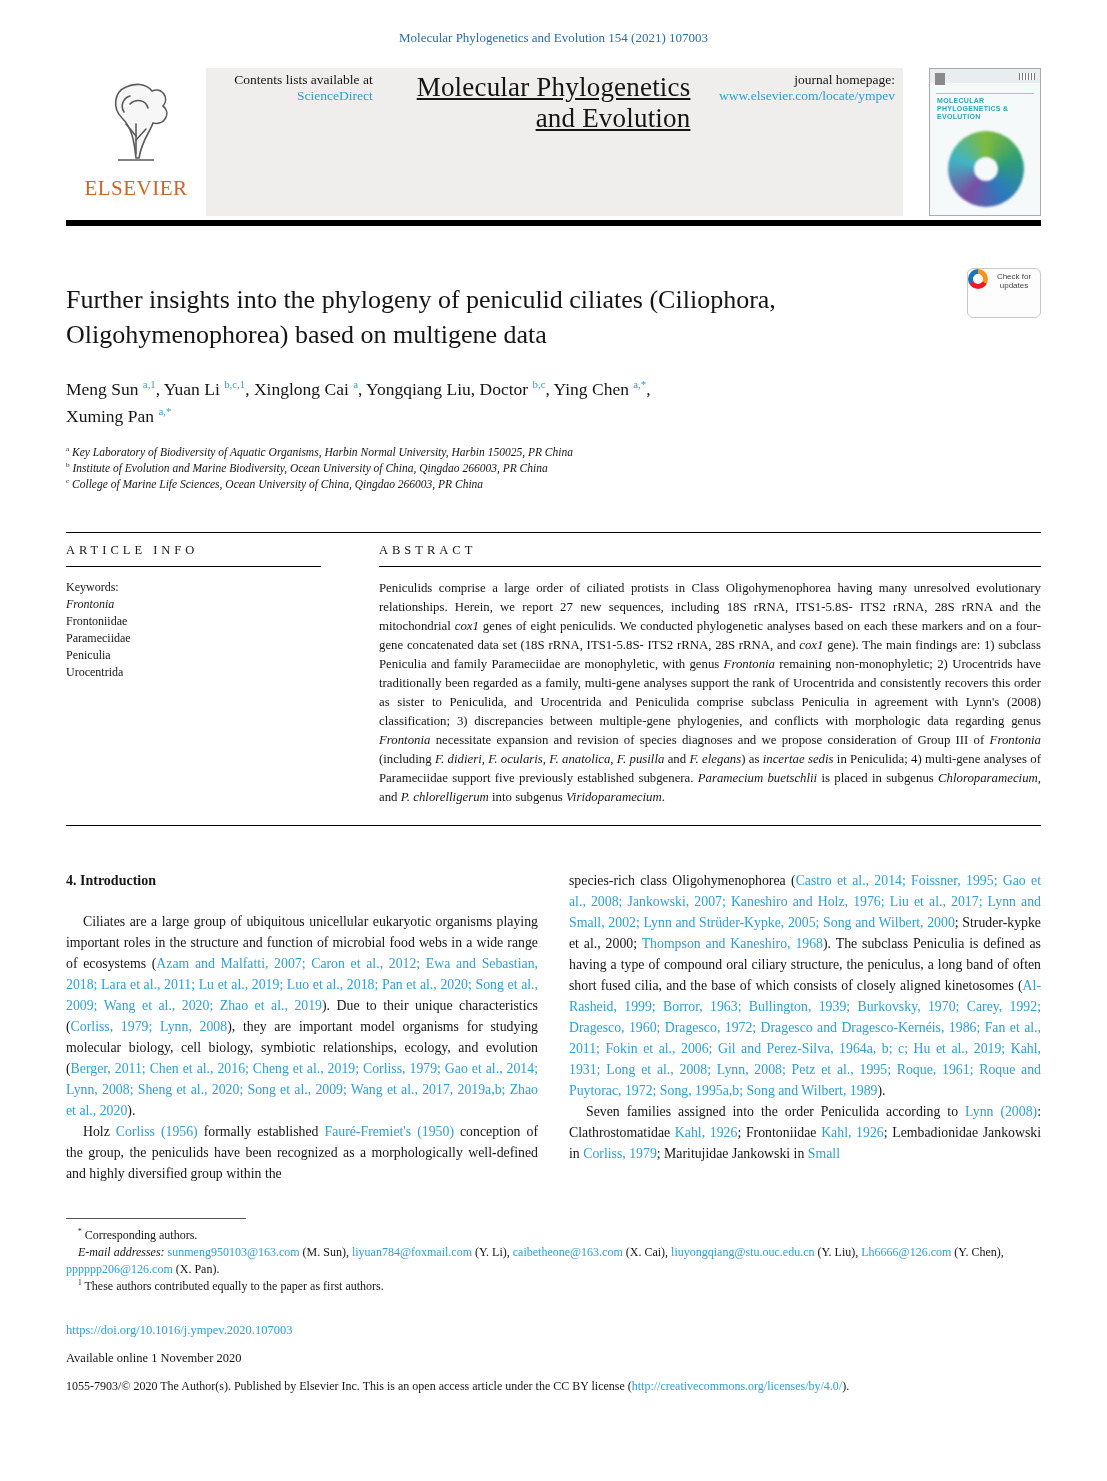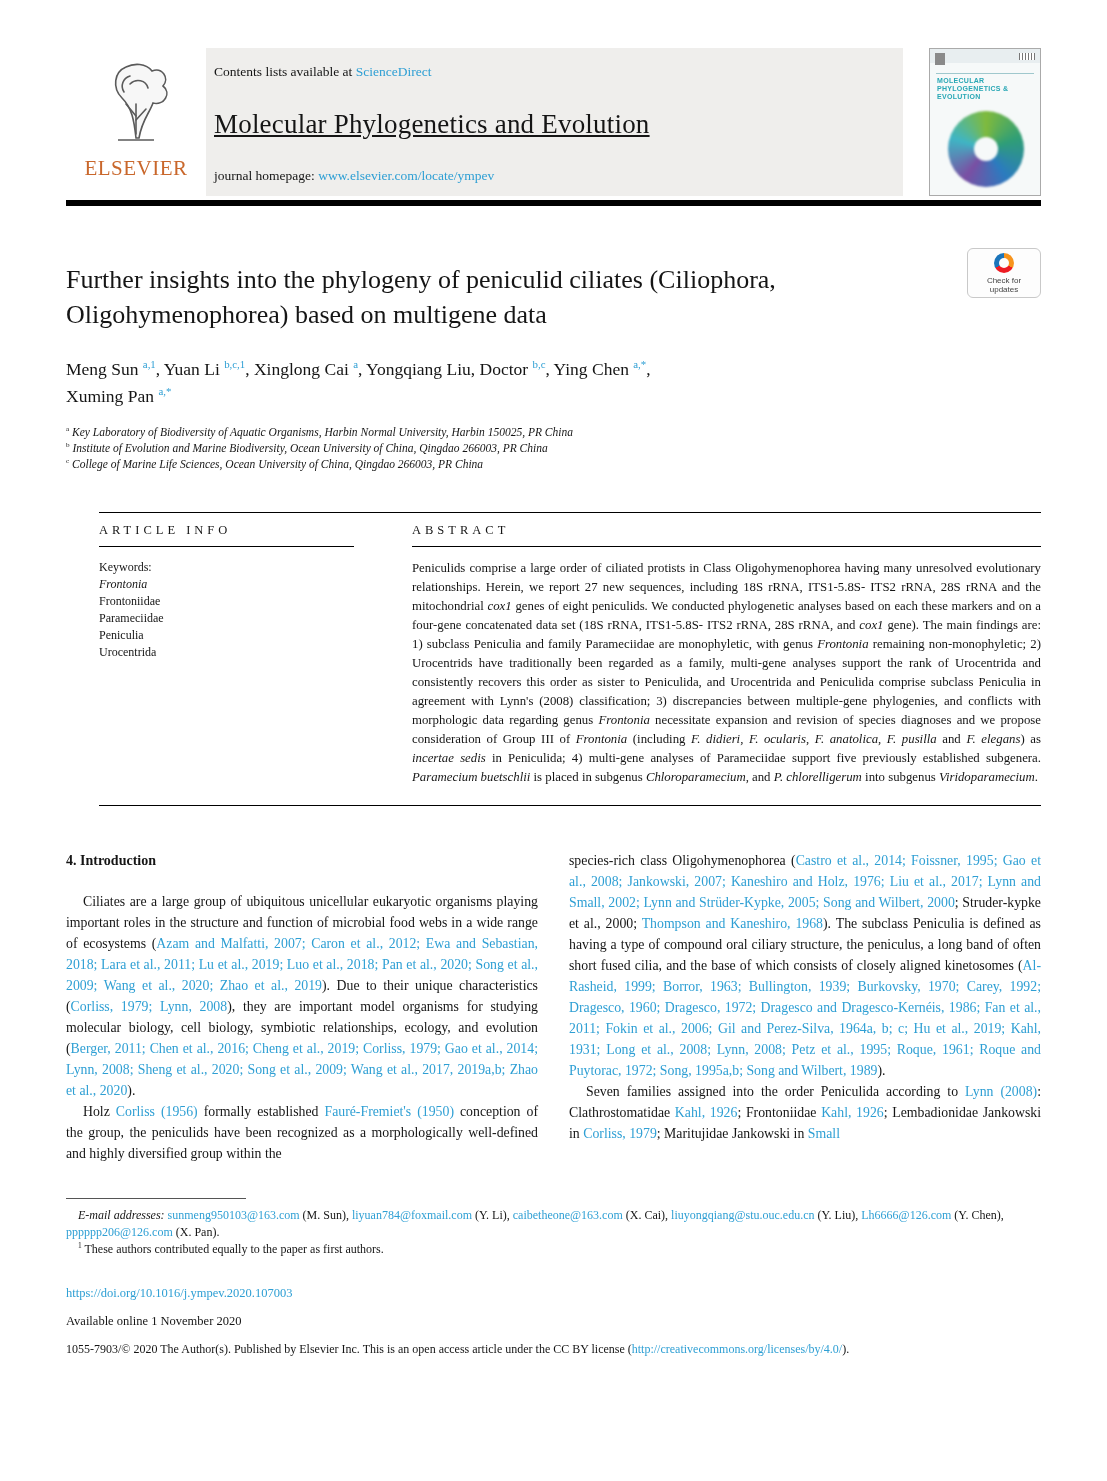--- a/index.html
+++ b/index.html
@@ -5,52 +5,52 @@
   * { margin:0; padding:0; box-sizing:border-box; }
   html,body { background:#ffffff; }
   body { width:1107px; font-family:"Liberation Serif", serif; color:#151515; }
   .page { width:1107px; min-height:1481px; padding:26px 66px 40px 66px; position:relative; background:#fff; }
 
   .top-cite { text-align:center; font-size:13px; color:#2a6ca6; margin-top:4px; }
 
   .journal-header { display:flex; margin-top:22px; align-items:stretch; }
   .logo-box { width:140px; display:flex; flex-direction:column; align-items:center; padding-top:6px; background:#fff; }
   .elsevier-word { font-size:21px; color:#c9672b; letter-spacing:0.5px; margin-top:2px; }
-  .banner { flex:1; background:#efeeec; margin-left:0; margin-right:26px; display:flex; flex-direction:column; justify-content:space-between; text-align:left; padding:16px 8px 12px 8px; min-height:148px; }
+  .banner { flex:1; background:#efeeec; margin-left:0; margin-right:26px; display:flex; flex-direction:row; justify-content:space-between; text-align:right; padding:4px 8px 12px 8px; min-height:148px; }
   .banner .line1 { font-size:13.5px; }
   .banner .jtitle { font-size:27px; letter-spacing:0.2px;text-decoration:underline; }
   .banner .line3 { font-size:13.5px; }
   .lnk { color:#2e9fd4; }
   .it { font-style:italic; }
   sup { font-size:0.62em; line-height:0; }
 
   .cover { width:112px; min-height:148px; border:1px solid #aaa; background:#f6f9f9; position:relative; overflow:hidden; }
   .cover .strip { position:absolute; top:0; left:0; right:0; height:14px; background:#e8eef0; }
   .cover .mini-logo { position:absolute; top:4px; left:5px; width:10px; height:12px; background:#8a8a8a; }
   .cover .barcode { position:absolute; top:4px; right:5px; width:16px; height:7px; background:repeating-linear-gradient(90deg,#777 0 1px,#fff 1px 3px); }
   .cover .cov-title { position:absolute; top:28px; left:7px; font-family:"Liberation Sans",sans-serif; font-size:7px; line-height:8px; font-weight:bold; color:#28a7b5; letter-spacing:0.3px; }
   .cover .rule-a { position:absolute; top:24px; left:6px; right:6px; height:1px; background:#9fc8cd; }
   .cover .swirl { position:absolute; bottom:8px; left:18px; width:76px; height:76px; border-radius:50%; background:conic-gradient(#7fba3d,#2f9e77,#2b7bbf,#7a4fa3,#3fb5c4,#7fba3d); filter:blur(1px); }
   .cover .swirl::after { content:""; position:absolute; left:26px; top:26px; width:24px; height:24px; border-radius:50%; background:#f6f9f9; }
 
   .black-bar { height:6px; background:#000; margin-top:4px; }
 
   .title-row { display:flex; margin-top:56px; }
   .art-title { font-size:26px; font-weight:400; line-height:35px; max-width:790px; }
-  .check-badge { margin-left:auto; width:74px; height:50px; border:1px solid #c9c9c9; border-radius:6px; display:flex; flex-direction:column; align-items:center; justify-content:center; background:#fdfdfd; cursor:pointer; align-self:flex-start; margin-top:-14px; }
+  .check-badge { margin-left:auto; width:74px; height:50px; border:1px solid #c9c9c9; border-radius:6px; display:flex; justify-content:center; background:#fdfdfd; cursor:pointer; align-self:flex-start; margin-top:-14px; }
   .cross-icon { width:20px; height:20px; border-radius:50%; background:conic-gradient(#f7941d 0 120deg, #ed1c24 120deg 240deg, #1b75bb 240deg 360deg); position:relative; }
   .cross-icon::after { content:""; position:absolute; left:5px; top:5px; width:10px; height:10px; border-radius:50%; background:#fdfdfd; }
   .check-badge .blabel { font-family:"Liberation Sans",sans-serif; font-size:8px; line-height:9px; color:#444; text-align:center; width:52px; margin-top:3px; }
 
   .authors { margin-top:24px; font-size:17.5px; line-height:27px; max-width:800px; }
   .authors sup { color:#2e9fd4; }
   .affiliations { margin-top:14px; font-size:11.5px; line-height:16px; }
   .affiliations sup { color:#151515; }
 
-  .info-abs { margin-top:40px; border-top:1.5px solid #000; border-bottom:1px solid #000; display:flex; padding:10px 0 18px 0;margin-left:33px; }
+  .info-abs { margin-top:40px; border-top:1.5px solid #000; border-bottom:1px solid #000; display:flex; padding:10px 0 18px 0; }
   .col-info { width:255px; margin-right:58px; }
   .col-abs { flex:1; }
   .sec-head { font-size:12.5px; letter-spacing:4px; padding-bottom:8px; border-bottom:1px solid #000; }
   .kw-label { margin-top:12px; font-size:12px; line-height:17px; }
   .kw-list { font-size:12px; line-height:17px; }
   .abs-text { margin-top:12px; font-size:12.8px; line-height:19px; text-align:justify; }
 
   .body-cols { margin-top:44px; display:flex; }
   .bcol { width:472px; font-size:13.8px; line-height:21px; text-align:justify; }
   .bcol.left { margin-right:31px; }
@@ -67,20 +67,21 @@
   .footer-block .doi { margin-bottom:10px; }
   .footer-block .copyright { margin-top:10px; font-size:12px; }
 
   .tree-svg { display:block; }
 </style>
 </head>
 <body>
 
 <div class="page">
 
+  <div class="top-cite">Molecular Phylogenetics and Evolution 154 (2021) 107003</div>
 
   <div class="journal-header">
     <div class="logo-box">
       <svg class="tree-svg" width="92" height="100" viewBox="0 0 92 100">
         <g fill="none" stroke="#5a5a5a" stroke-width="1.6" stroke-linecap="round">
           <path d="M46 84 C44 66 42 54 32 44 C22 34 24 18 36 13 C44 9 56 9 62 17 C72 13 80 24 73 32 C82 39 74 52 63 49 C59 60 52 66 49 84 Z" fill="#f7f7f7"></path>
           <path d="M46 80 L46 50"></path>
           <path d="M46 62 L36 50"></path>
           <path d="M46 66 L56 55"></path>
           <path d="M40 30 C46 24 56 26 58 34"></path>
@@ -154,20 +155,21 @@
       <p class="indent"><span>Holz </span><span class="lnk">Corliss (1956)</span><span> formally established </span><span class="lnk">Fauré-Fremiet's (1950)</span><span> conception of the group, the peniculids have been recognized as a morphologically well-defined and highly diversified group within the</span></p>
     </div>
     <div class="bcol">
       <p><span>species-rich class Oligohymenophorea (</span><span class="lnk">Castro et al., 2014; Foissner, 1995; Gao et al., 2008; Jankowski, 2007; Kaneshiro and Holz, 1976; Liu et al., 2017; Lynn and Small, 2002; Lynn and Strüder-Kypke, 2005; Song and Wilbert, 2000</span><span>; Struder-kypke et al., 2000; </span><span class="lnk">Thompson and Kaneshiro, 1968</span><span>). The subclass Peniculia is defined as having a type of compound oral ciliary structure, the peniculus, a long band of often short fused cilia, and the base of which consists of closely aligned kinetosomes (</span><span class="lnk">Al-Rasheid, 1999; Borror, 1963; Bullington, 1939; Burkovsky, 1970; Carey, 1992; Dragesco, 1960; Dragesco, 1972; Dragesco and Dragesco-Kernéis, 1986; Fan et al., 2011; Fokin et al., 2006; Gil and Perez-Silva, 1964a, b; c; Hu et al., 2019; Kahl, 1931; Long et al., 2008; Lynn, 2008; Petz et al., 1995; Roque, 1961; Roque and Puytorac, 1972; Song, 1995a,b; Song and Wilbert, 1989</span><span>).</span></p>
       <p class="indent"><span>Seven families assigned into the order Peniculida according to </span><span class="lnk">Lynn (2008)</span><span>: Clathrostomatidae </span><span class="lnk">Kahl, 1926</span><span>; Frontoniidae </span><span class="lnk">Kahl, 1926</span><span>; Lembadionidae Jankowski in </span><span class="lnk">Corliss, 1979</span><span>; Maritujidae Jankowski in </span><span class="lnk">Small</span></p>
     </div>
   </div>
 
   <div class="footnotes">
     <div class="fn-sep"></div>
+    <div class="fn-line ind"><sup>*</sup><span> Corresponding authors.</span></div>
     <div class="fn-line ind"><span class="it">E-mail addresses: </span><span class="lnk">sunmeng950103@163.com</span><span> (M. Sun), </span><span class="lnk">liyuan784@foxmail.com</span><span> (Y. Li), </span><span class="lnk">caibetheone@163.com</span><span> (X. Cai), </span><span class="lnk">liuyongqiang@stu.ouc.edu.cn</span><span> (Y. Liu), </span><span class="lnk">Lh6666@126.com</span><span> (Y. Chen), </span><span class="lnk">pppppp206@126.com</span><span> (X. Pan).</span></div>
     <div class="fn-line ind"><sup>1</sup><span> These authors contributed equally to the paper as first authors.</span></div>
   </div>
 
   <div class="footer-block">
     <div class="doi lnk">https://doi.org/10.1016/j.ympev.2020.107003</div>
     <div>Available online 1 November 2020</div>
     <div class="copyright"><span>1055-7903/© 2020 The Author(s). Published by Elsevier Inc. This is an open access article under the CC BY license (</span><span class="lnk">http://creativecommons.org/licenses/by/4.0/</span><span>).</span></div>
   </div>
 

